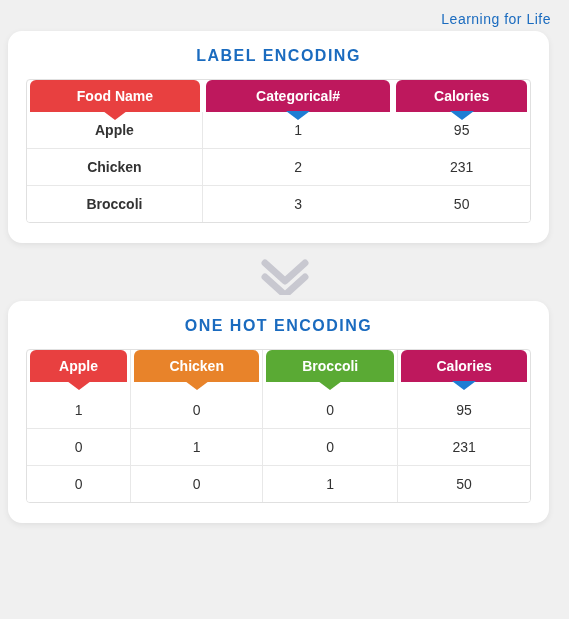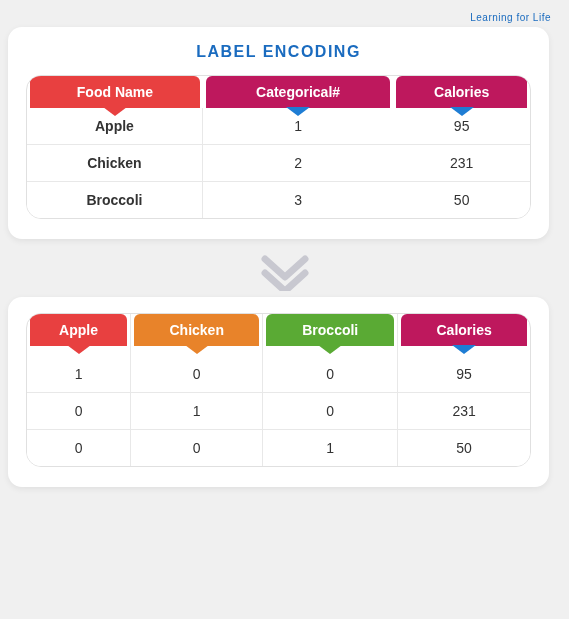--- a/index.html
+++ b/index.html
@@ -30,21 +30,21 @@
       color: #1a6bbf;
       letter-spacing: 0.5px;
     }
     .logo-learning {
       font-size: 22px;
       font-weight: 900;
       color: #e8832a;
       letter-spacing: 0.5px;
     }
     .logo-tagline {
-      font-size: 10px;
+      font-size: 14px;
       color: #1a6bbf;
       letter-spacing: 0.5px;
     }
 
     
     .section {
       background: white;
       border-radius: 14px;
       padding: 16px 18px 20px 18px;
       margin: 0 26px 10px 14px;
@@ -180,21 +180,21 @@
 
     
     .ohe-table td:not(:last-child),
     .ohe-table th:not(:last-child) {
       border-right: 1px solid #e8e8e8;
     }
 
     
     .table-border {
       border: 1px solid #e0e0e0;
-      border-radius: 15px;
+      border-radius: 4px;
       overflow: hidden;
     }
   </style>
 </head>
 <body>
 
 <div class="logo-area">
   <div class="logo-text">
     <div class="logo-tagline">Learning for Life</div>
   </div>
@@ -241,20 +241,21 @@
 <div class="arrow-divider">
   <div class="chevron-down">
     <svg viewBox="0 0 50 36" xmlns="http://www.w3.org/2000/svg">
       <polyline points="5,4 25,22 45,4" fill="none" stroke="#c8c8d0" stroke-width="7" stroke-linecap="round" stroke-linejoin="round"></polyline>
       <polyline points="5,18 25,36 45,18" fill="none" stroke="#c8c8d0" stroke-width="7" stroke-linecap="round" stroke-linejoin="round"></polyline>
     </svg>
   </div>
 </div>
 
 <div class="section">
+  <div class="section-title">ONE HOT ENCODING</div>
   <div class="table-border">
     <table class="ohe-table">
       <thead>
         <tr>
           <th>
             <div class="th-wrap tab-red th-wrap-red">Apple</div>
           </th>
           <th>
             <div class="th-wrap tab-orange th-wrap-orange">Chicken</div>
           </th>

